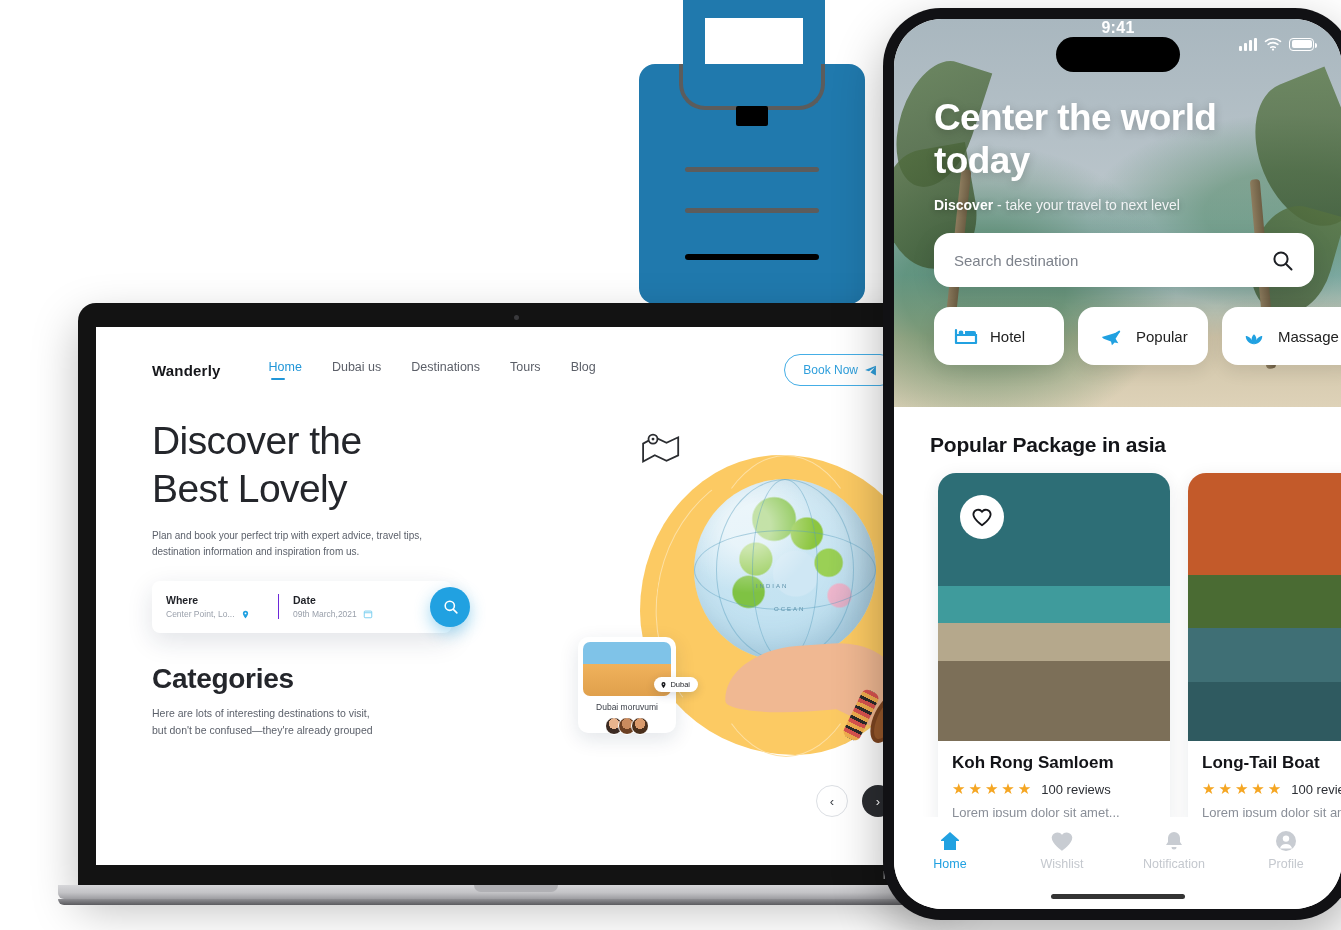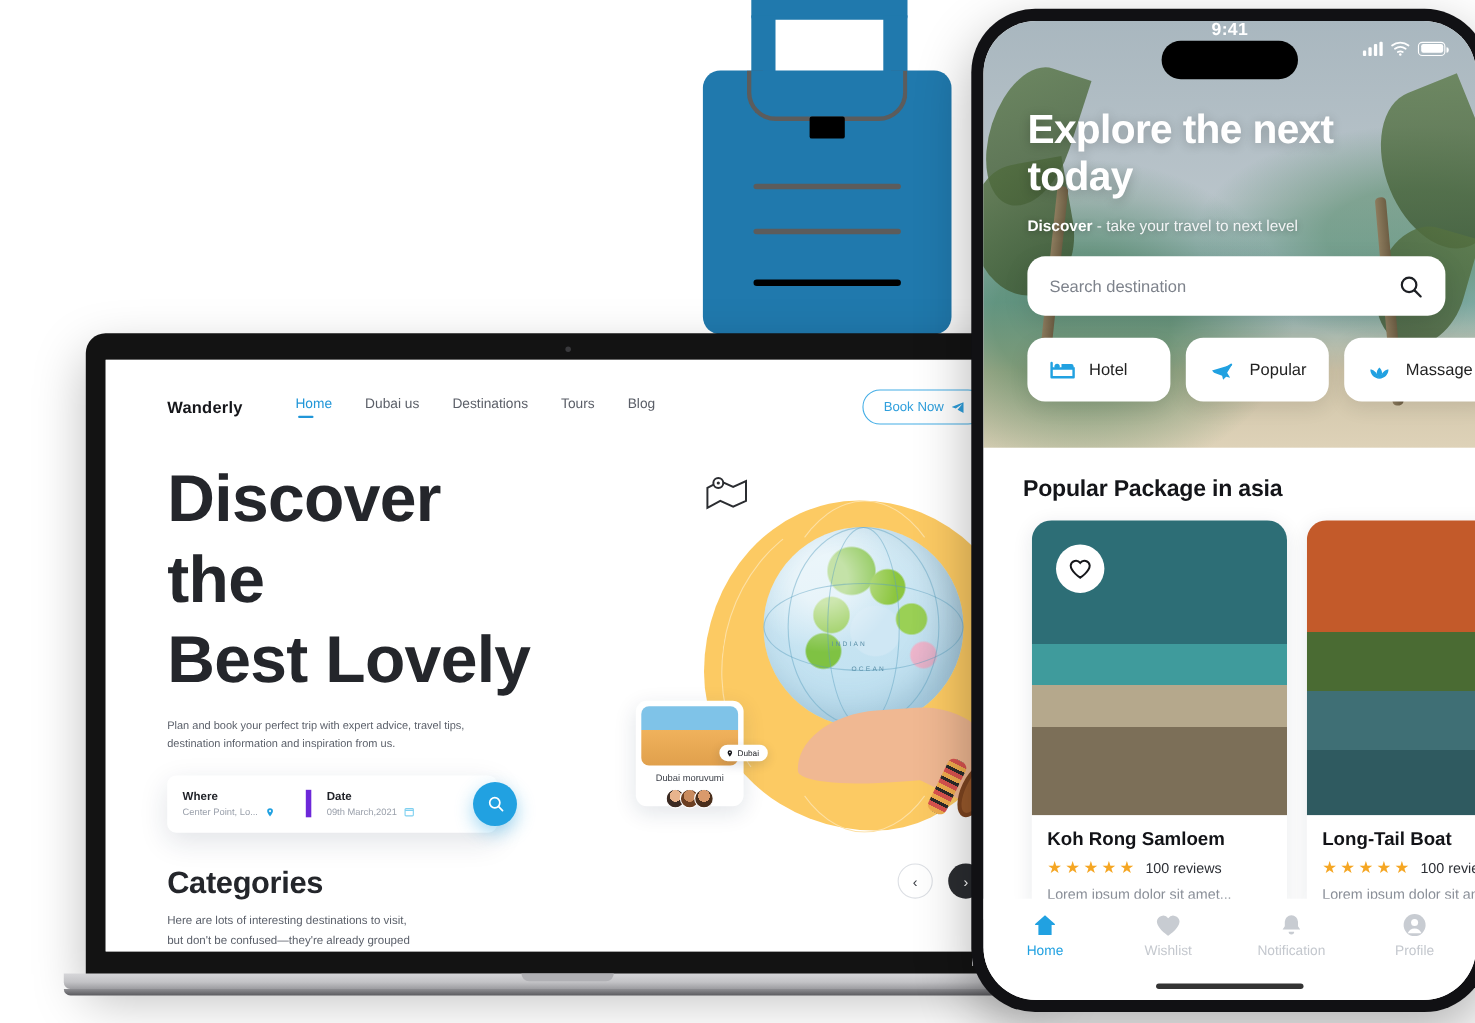--- a/index.html
+++ b/index.html
@@ -59,31 +59,31 @@
   .nav-link.active { color:#2196d8; }
   .nav-link.active::after { content:""; position:absolute; left:2px; bottom:0; width:14px; height:2px;
                             background:#2196d8; border-radius:2px; }
   .book-btn {
     margin-left:auto; display:flex; align-items:center; gap:6px;
     border:1.4px solid #45aee6; color:#2f9fdc; background:#fff;
     border-radius:20px; padding:8px 18px; font-size:12px; cursor:pointer;
   }
 
   .hero { position:relative; padding:24px 0 0 56px; }
-  .hero h1 { font-size:60px; line-height:1.22; color:#24262b; font-weight:bold; letter-spacing:-.6px; max-width:340px; }
+  .hero h1 { font-size:39px; line-height:1.22; color:#24262b; font-weight:normal; letter-spacing:-.6px; max-width:340px; }
   .hero p { margin-top:16px; font-size:10px; line-height:1.62; color:#5c616b; max-width:300px; }
 
   .searchbar {
     position:relative; margin-top:20px; width:300px; height:52px;
     background:#fff; border-radius:8px;
     box-shadow:0 8px 26px rgba(23,42,70,.13);
     display:flex; align-items:center;
   }
   .sb-field { padding:0 14px; width:126px; }
-  .sb-field + .sb-field { border-left:5px solid #6d28d9; }
+  .sb-field + .sb-field { border-left:1px solid #6d28d9; }
   .sb-label { font-size:10.5px; font-weight:bold; color:#1f2127; }
   .sb-val-row { display:flex; align-items:center; gap:6px; margin-top:3px; }
   .sb-val { font-size:8.5px; color:#9aa0ab; white-space:nowrap; }
   .sb-go {
     position:absolute; right:-18px; top:50%; margin-top:-20px;
     width:40px; height:40px; border-radius:50%; background:#21a1e1;
     display:flex; align-items:center; justify-content:center;
     box-shadow:0 6px 16px rgba(33,161,225,.42); cursor:pointer;
   }
 
@@ -407,21 +407,21 @@
               <path d="M2 5.5a16 16 0 0120 0M5.5 9.5a11 11 0 0113 0M9 13.5a6 6 0 016 0" fill="none" stroke="#fff" stroke-width="2.1" stroke-linecap="round"></path>
               <circle cx="12" cy="16.4" r="1.5" fill="#fff"></circle>
             </svg>
             <div class="battery"></div>
           </div>
         </div>
         <div class="island"></div>
 
         <div class="ip-hero-text">
           <h1>
-            <span>Explore the next</span><br>
+            <span>Center the world</span><br>
             <span>today</span>
           </h1>
           <div class="ip-sub">
             <b>Discover</b><span> - take your travel to next level</span>
           </div>
         </div>
 
         <div class="ip-search">
           <span>Search destination</span>
           <svg width="24" height="24" viewBox="0 0 24 24" style="margin-left:auto">

